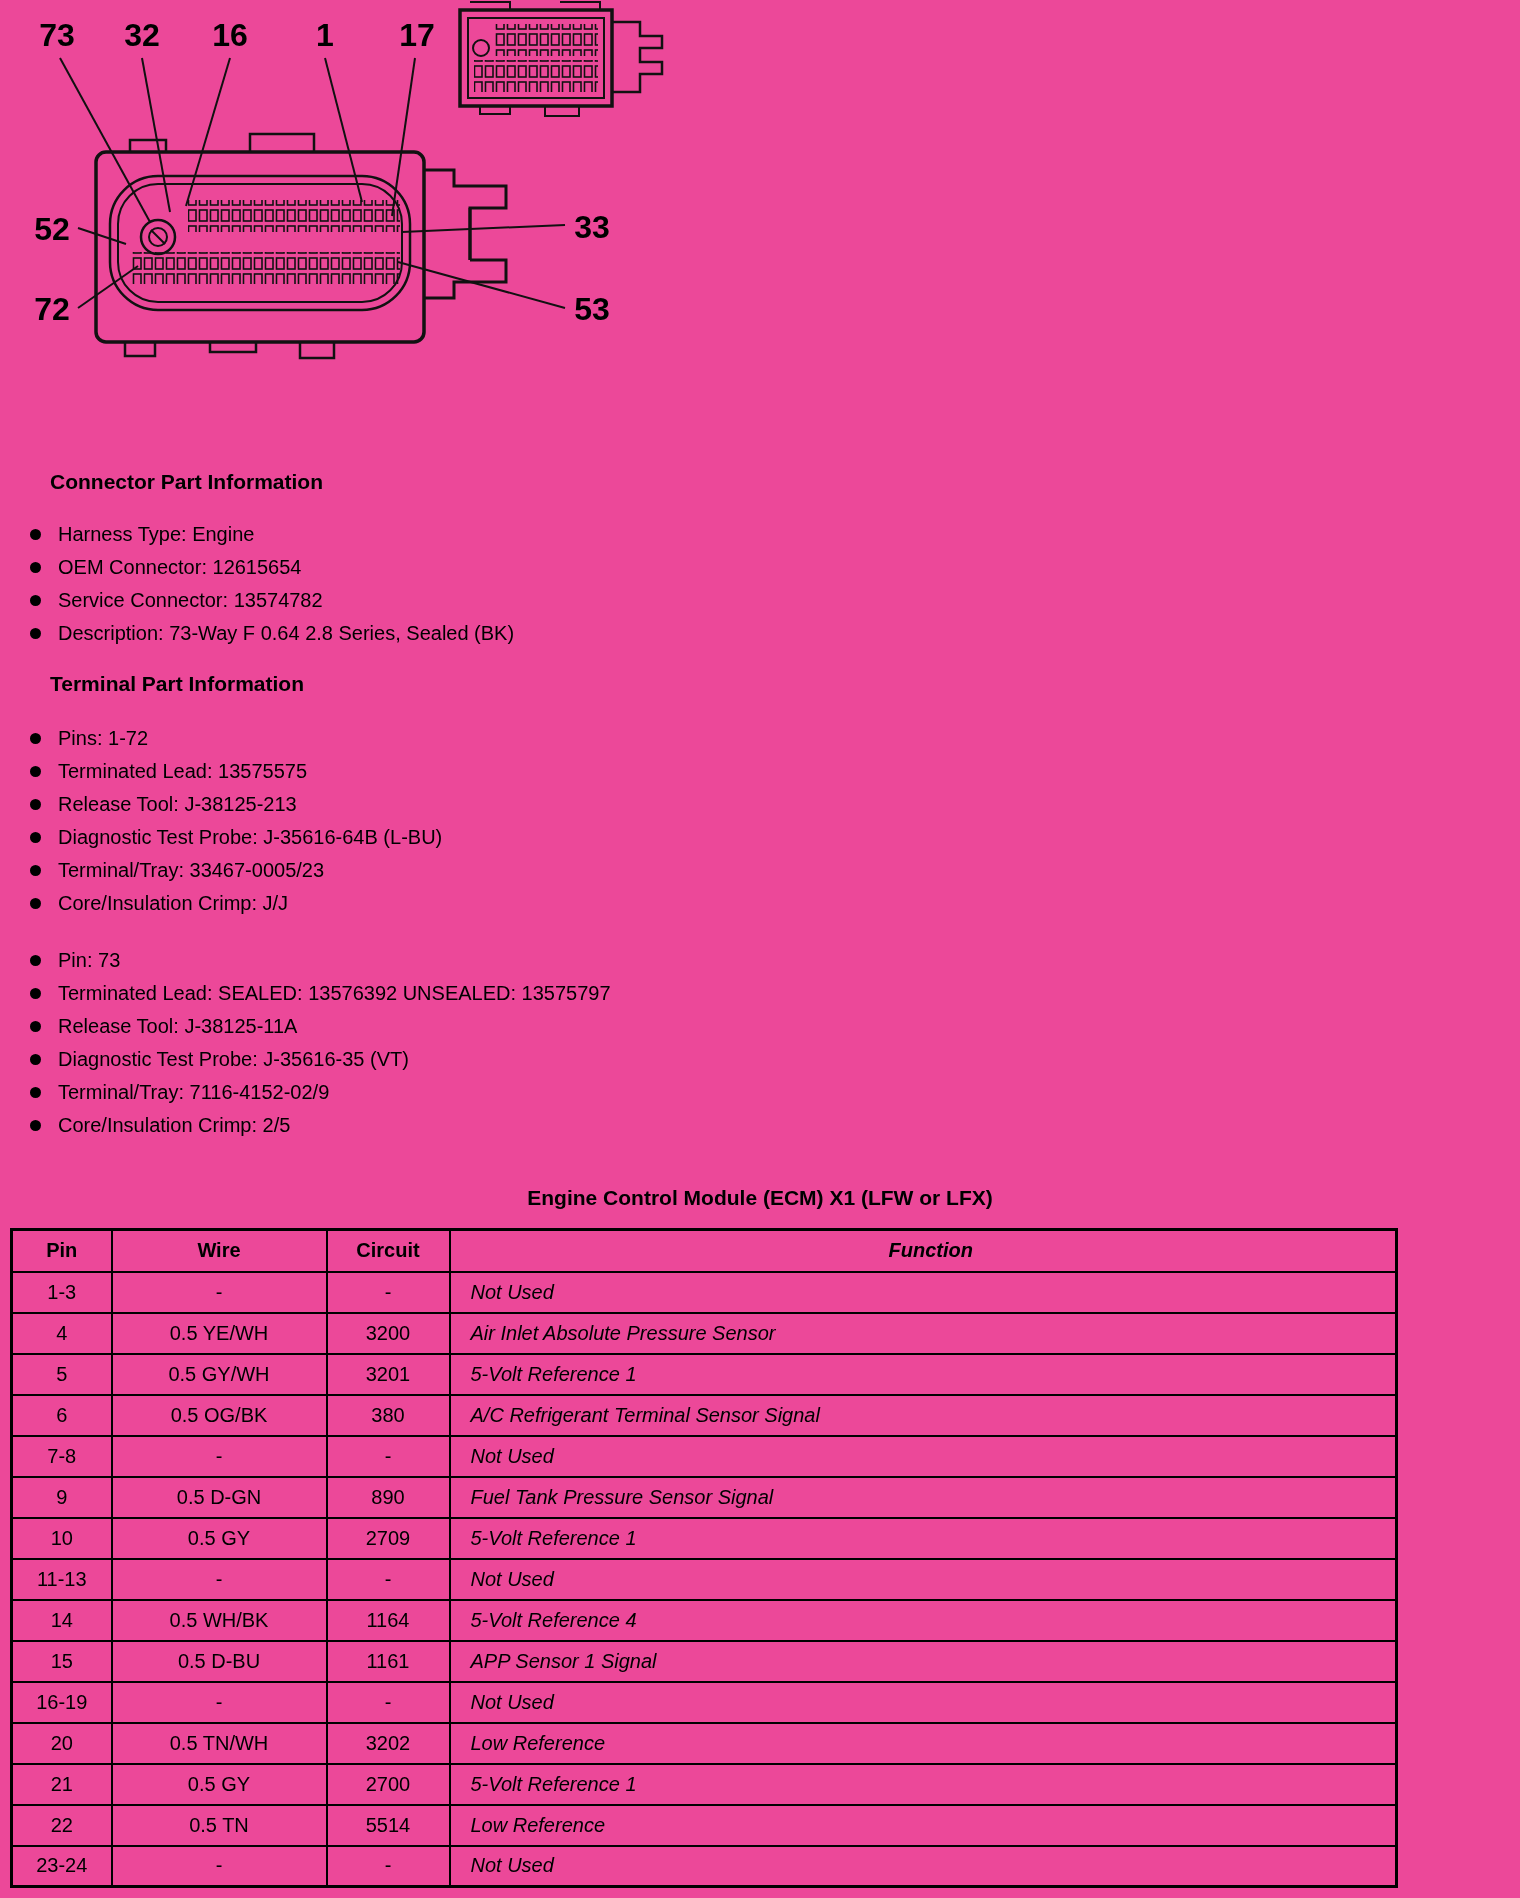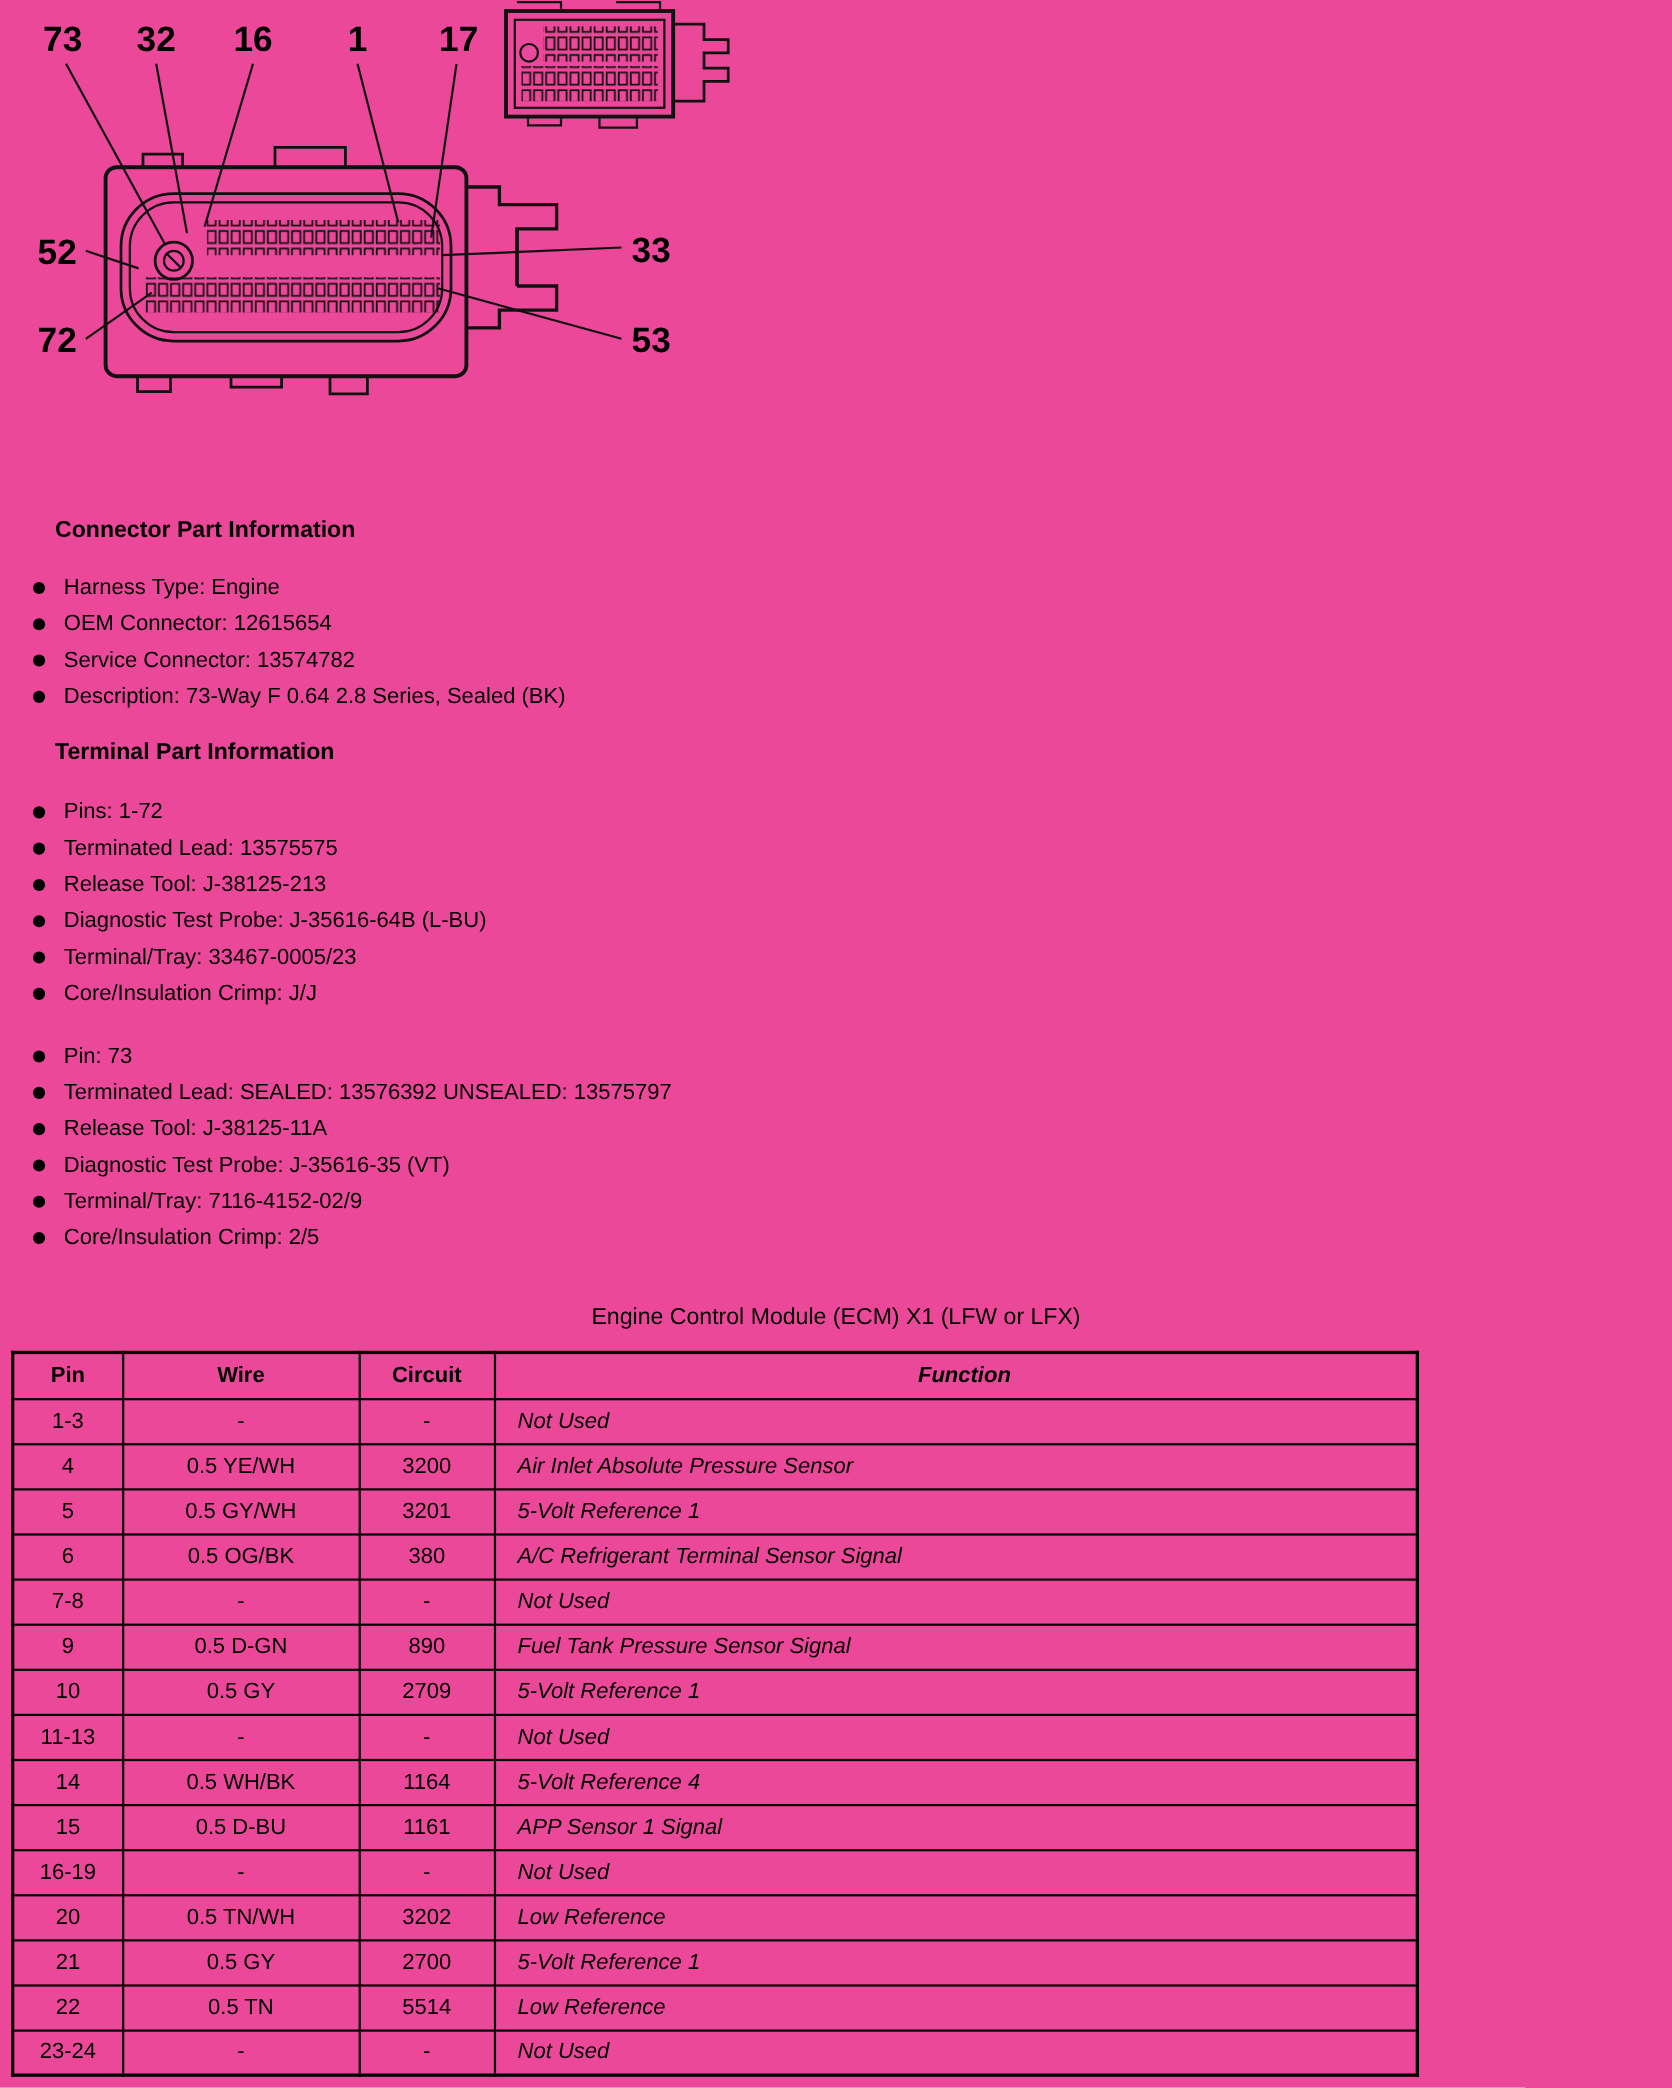--- a/index.html
+++ b/index.html
@@ -26,25 +26,25 @@
     position:relative; padding-left:44px;
     font-size:20px; line-height:33px; color:#000;
   }
   .bullets li::before {
     content:""; position:absolute; left:16px; top:11px;
     width:11px; height:11px; background:#000; border-radius:50%;
   }
 
   .table-title {
     position:absolute; top:1186px; left:0; width:100%;
-    text-align:center; font-size:21px; font-weight:normal;
+    text-align:center; font-size:21px; font-weight:bold;
   }
   table.pinout {
     position:absolute; top:1228px; left:10px;
-    width:1280px;
+    width:1388px;
     border-collapse:collapse;
     border:3px solid #000;
     table-layout:fixed;
   }
   table.pinout th, table.pinout td {
     border:2px solid #000;
     font-size:20px;
     height:41px;
     padding:0 4px;
     text-align:center;

